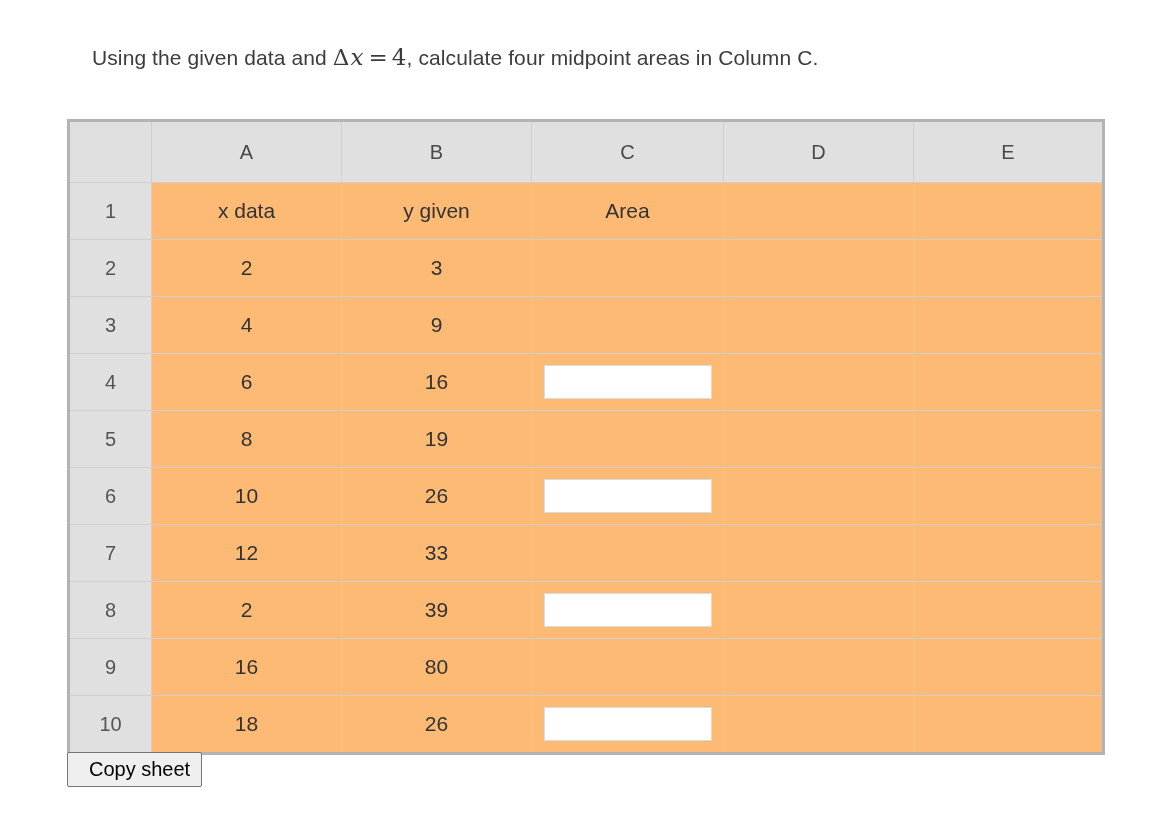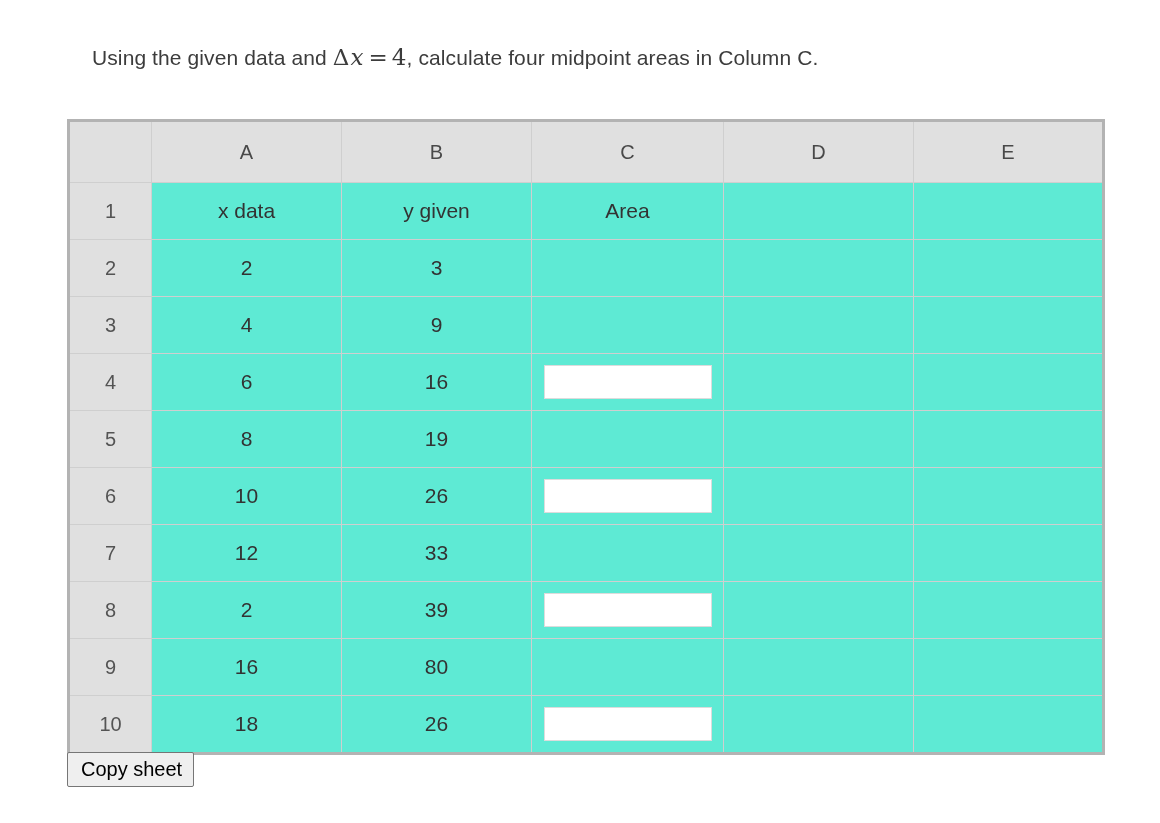--- a/index.html
+++ b/index.html
@@ -106,21 +106,21 @@
     border-bottom: 1px solid #c4c4c4;
   }
 
   
   td.cell {
     height: 56px;
     text-align: center;
     vertical-align: middle;
     font-size: 21px;
     color: #333333;
-    background: #5eead4;
+    background: #fdba74;
     border: 1px solid #cfcfcf;
   }
 
   
   .cell-input {
     width: 168px;
     height: 34px;
     box-sizing: border-box;
     border: 1px solid #dcdcdc;
     background: #ffffff;
@@ -138,21 +138,21 @@
   .copy-btn {
     position: absolute;
     left: 67px;
     top: 752px;
     font-family: "Liberation Sans", sans-serif;
     font-size: 20px;
     color: #000000;
     background: #efefef;
     border: 1px solid #767676;
     border-radius: 2px;
-    padding: 4px 11px 5px 13px;
+    padding: 4px 11px 5px 21px;
     line-height: 24px;
     cursor: pointer;
   }
 </style>
 </head>
 <body>
 
 <div class="prompt">
   <span>Using the given data and</span>
   <span class="math"><span class="delta">Δ</span><span class="var">x</span><span class="eq">=</span><span>4</span></span><span>, calculate four midpoint areas in Column C.</span>

